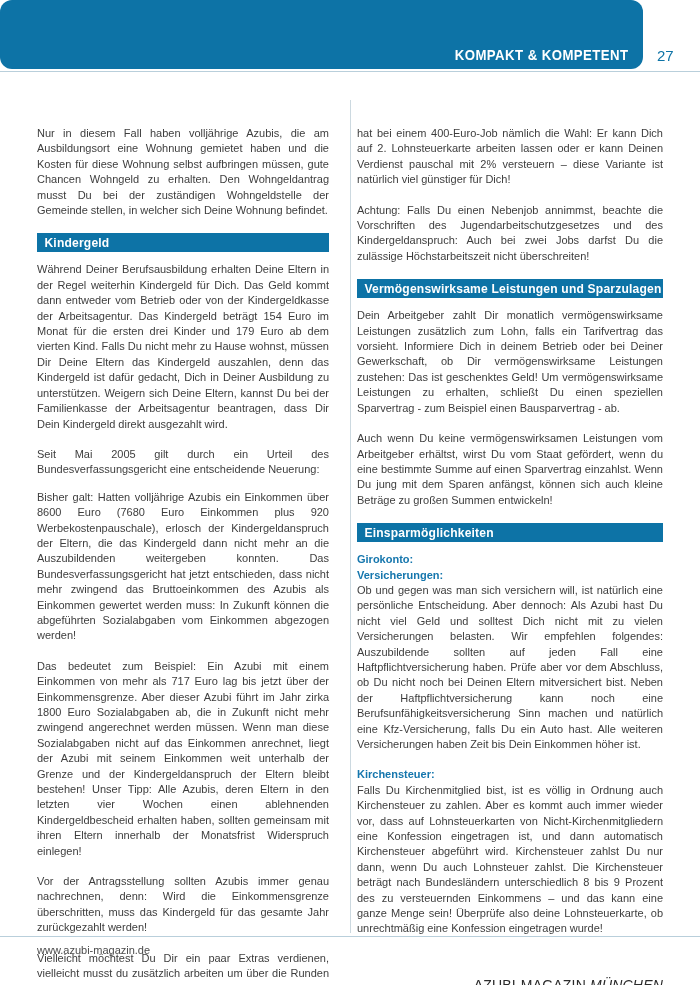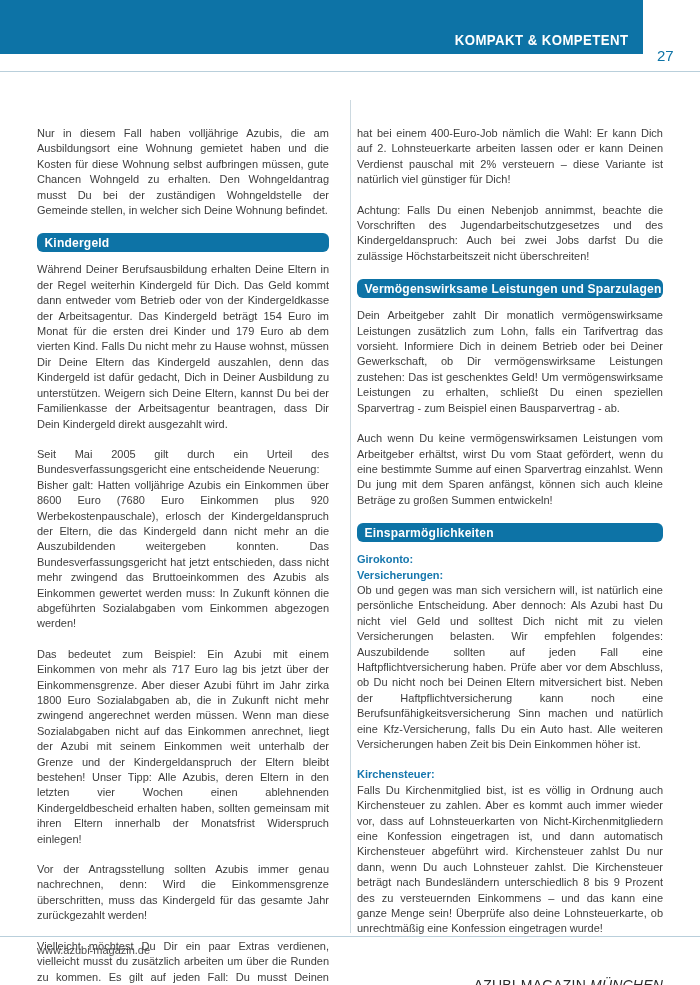--- a/index.html
+++ b/index.html
@@ -2,21 +2,21 @@
 <html lang="de"><head>
 <meta charset="utf-8">
 <style>
   html,body{margin:0;padding:0;background:#ffffff;}
   .page{
     position:relative;width:700px;height:985px;background:#ffffff;overflow:hidden;
     font-family:"Liberation Sans","DejaVu Sans",sans-serif;
   }
   
   .header-bar{
-    position:absolute;left:0;top:0;width:643px;height:54px;background:#0d73a6;
+    position:absolute;left:0;top:0;width:643px;height:69px;background:#0d73a6;border-radius:12px;
   }
   .header-title{
     position:absolute;right:14px;bottom:6px;color:#ffffff;font-weight:bold;
     font-size:15px;letter-spacing:.5px;transform:scaleX(.88);transform-origin:right bottom;
     white-space:nowrap;
   }
   .page-number{
     position:absolute;left:643px;top:0;width:73px;height:71px;background:#ffffff;
     display:flex;align-items:flex-end;justify-content:flex-start;text-align:center;
   }
@@ -32,23 +32,23 @@
   }
   .col{width:306px;}
   .col.left{margin-right:28px;}
   .col-divider{
     position:absolute;left:350px;top:100px;width:1px;height:833px;background:#ccd9e0;
   }
   p.body{
     margin:0 0 15px 0;font-size:11px;line-height:15.4px;color:#3d3d3d;
     text-align:justify;hyphens:auto;-webkit-hyphens:auto;
   }
-  p.body.tight{margin-bottom:0;}
+  p.body.tight{margin-bottom:12px;}
   .section-bar{
-    background:#0d73a6;height:19px;margin:8px 0 10px 0;overflow:hidden;border-radius:6px;
+    background:#0d73a6;height:19px;margin:8px 0 10px 0;overflow:hidden;
   }
   .section-bar .bar-text{
     display:inline-block;color:#ffffff;font-weight:bold;font-size:13px;
     line-height:19px;padding-left:8px;white-space:nowrap;
     transform:scaleX(.93);transform-origin:left center;letter-spacing:.2px;
   }
   .subhead{
     margin:0;font-size:11px;line-height:15.4px;font-weight:bold;color:#1576ad;
   }
   

